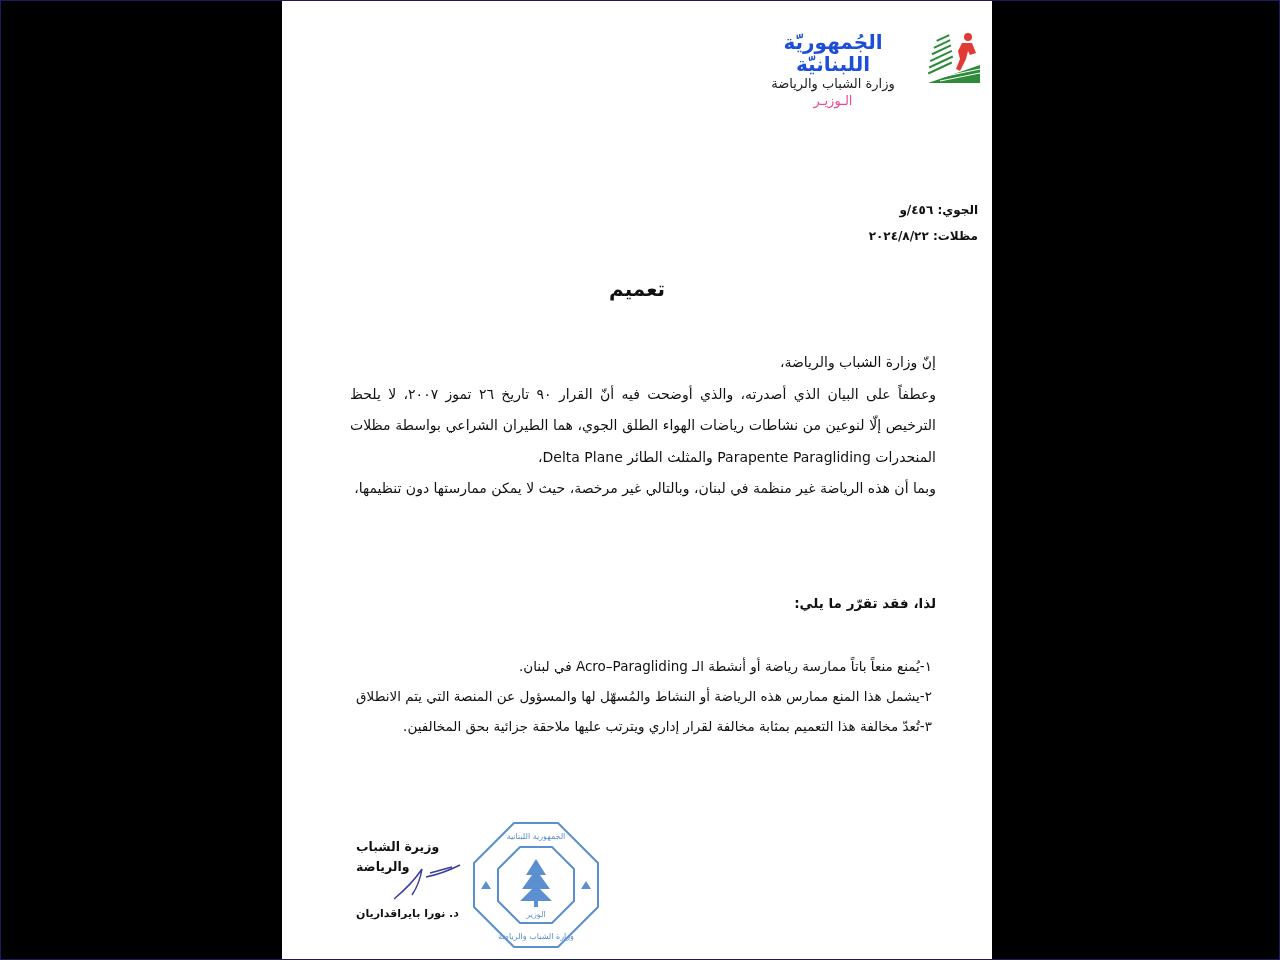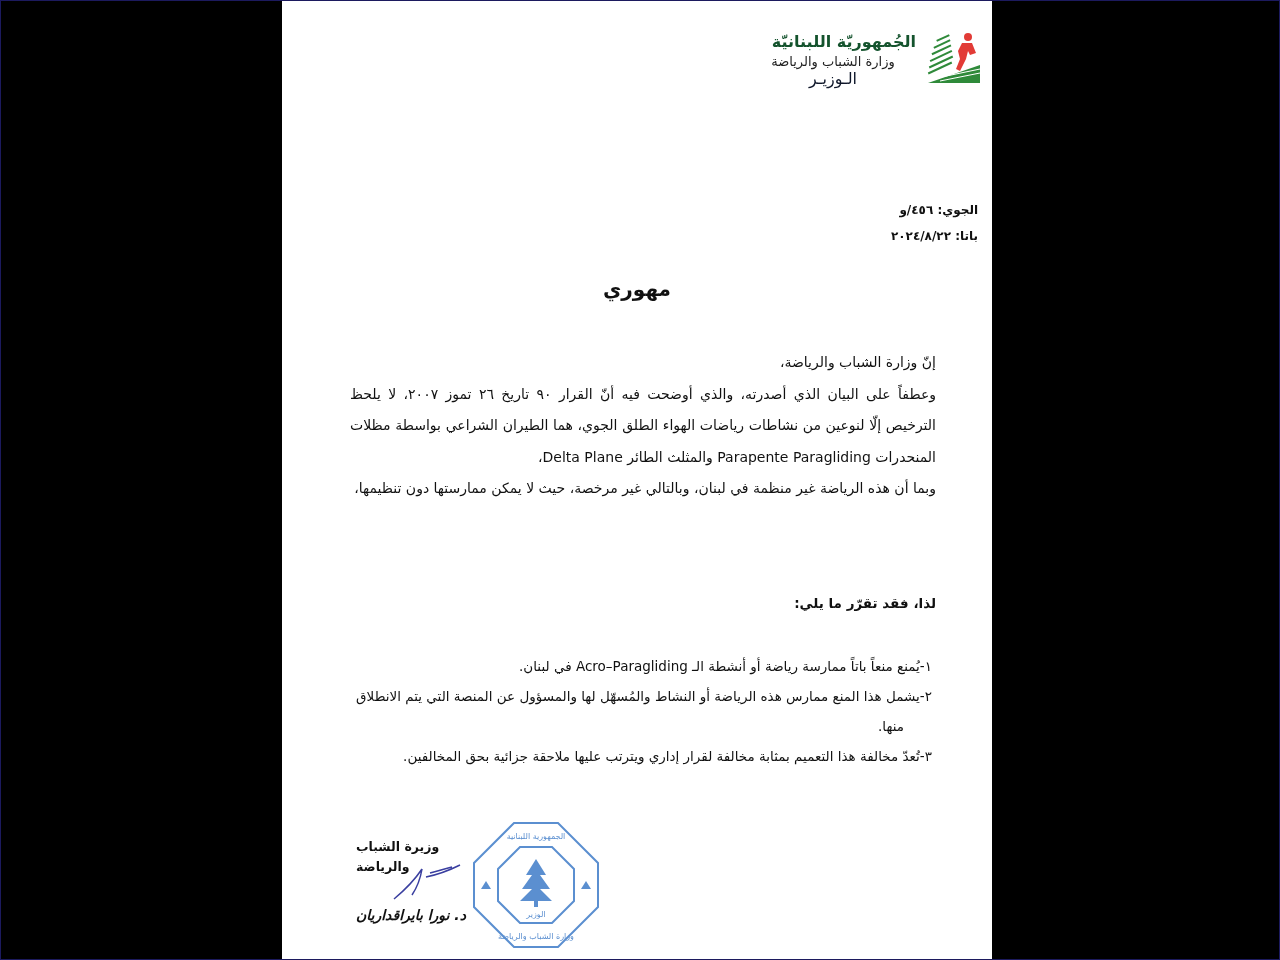--- a/index.html
+++ b/index.html
@@ -15,43 +15,43 @@
   .page {
     position: absolute; left: 282px; top: 1px; width: 710px; height: 958px;
     background: #ffffff; color: #111;
     direction: rtl;
   }
   .letterhead {
     position: absolute; right: 12px; top: 28px; width: 230px; height: 70px;
   }
   .lh-logo { position: absolute; right: 0; top: 0; width: 56px; height: 56px; }
   .lh-text { position: absolute; right: 64px; top: 2px; text-align: center; width: 166px; }
-  .lh-line1 { font-size: 16px; font-weight: bold; color: #14532d; line-height: 22px; letter-spacing: 0.5px; text-align: right; }
+  .lh-line1 { font-size: 20px; font-weight: bold; color: #1d4ed8; line-height: 22px; letter-spacing: 0.5px; }
   .lh-line2 { font-size: 13px; color: #222; line-height: 18px; }
-  .lh-line3 { font-size: 16px; color: #0f172a; line-height: 16px; }
+  .lh-line3 { font-size: 13px; color: #ec4899; line-height: 16px; }
 
   .refs { position: absolute; right: 14px; top: 196px; font-size: 12px; font-weight: bold; line-height: 26px; }
   .title {
     position: absolute; left: 0; width: 100%; top: 276px; text-align: center;
     font-size: 20px; font-weight: bold; letter-spacing: 4px;
   }
   .body {
     position: absolute; right: 56px; left: 68px; top: 346px;
     font-size: 14px; line-height: 31.5px; text-align: justify;
   }
   .body p { margin: 0; }
   .latin { direction: ltr; unicode-bidi: embed; }
   .decision { position: absolute; right: 56px; top: 594px; font-size: 13.5px; font-weight: bold; }
   .items { position: absolute; right: 60px; left: 64px; top: 650px; font-size: 13.5px; line-height: 30px; }
   .items .item { margin: 0; }
   .items .indent { padding-right: 28px; }
 
   .signature { position: absolute; left: 74px; top: 836px; width: 140px; text-align: left; direction: rtl; }
   .sig-title { font-size: 12.5px; font-weight: bold; line-height: 20px; }
-  .sig-name { font-size: 14px; font-weight: bold; margin-top: 30px; font-style: italic; }
+  .sig-name { font-size: 11px; font-weight: bold; margin-top: 30px; }
   .sig-scribble { position: absolute; left: 30px; top: 22px; width: 80px; height: 44px; }
   .stamp { position: absolute; left: 188px; top: 818px; width: 132px; height: 132px; }
 </style>
 </head>
 <body>
 
 <div class="frame"></div>
 
 <div class="page">
 
@@ -81,26 +81,26 @@
       <div class="lh-line3">الـوزيـر</div>
     </div>
   </div>
 
   <div class="refs">
     <div>
       <span>الجوي:</span>
       <span>٤٥٦/و</span>
     </div>
     <div>
-      <span>باتا:</span>
+      <span>مظلات:</span>
       <span>٢٠٢٤/٨/٢٢</span>
     </div>
   </div>
 
-  <div class="title">مهوري</div>
+  <div class="title">تعميم</div>
 
   <div class="body">
     <p>إنّ وزارة الشباب والرياضة،</p>
     <p>
       <span>وعطفاً على البيان الذي أصدرته، والذي أوضحت فيه أنّ القرار ٩٠ تاريخ ٢٦ تموز ٢٠٠٧، لا يلحظ الترخيص إلّا لنوعين من نشاطات رياضات الهواء الطلق الجوي، هما الطيران الشراعي بواسطة مظلات المنحدرات</span>
       <span class="latin">Parapente Paragliding</span>
       <span>والمثلث الطائر</span>
       <span class="latin">Delta Plane</span><span>،</span>
     </p>
     <p>وبما أن هذه الرياضة غير منظمة في لبنان، وبالتالي غير مرخصة، حيث لا يمكن ممارستها دون تنظيمها،</p>
@@ -110,21 +110,20 @@
 
   <div class="items">
     <p class="item">
       <span>١-</span><span>يُمنع منعاً باتاً ممارسة رياضة أو أنشطة الـ</span>
       <span class="latin">Acro–Paragliding</span>
       <span>في لبنان.</span>
     </p>
     <p class="item">
       <span>٢-</span><span>يشمل هذا المنع ممارس هذه الرياضة أو النشاط والمُسهّل لها والمسؤول عن المنصة التي يتم الانطلاق</span>
     </p>
-    <p class="item indent">منها.</p>
     <p class="item">
       <span>٣-</span><span>تُعدّ مخالفة هذا التعميم بمثابة مخالفة لقرار إداري ويترتب عليها ملاحقة جزائية بحق المخالفين.</span>
     </p>
   </div>
 
   <svg class="stamp" viewBox="0 0 132 132">
     <g fill="none" stroke="#5b8fd0" stroke-width="2">
       <polygon points="44,4 88,4 128,44 128,88 88,128 44,128 4,88 4,44"></polygon>
       <polygon points="50,28 82,28 104,50 104,82 82,104 50,104 28,82 28,50"></polygon>
     </g>

